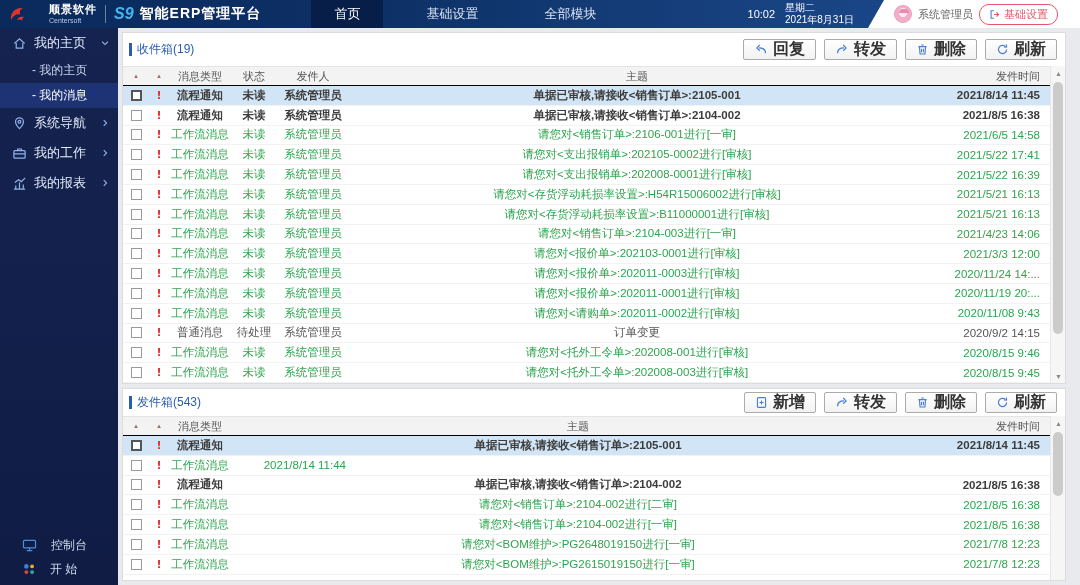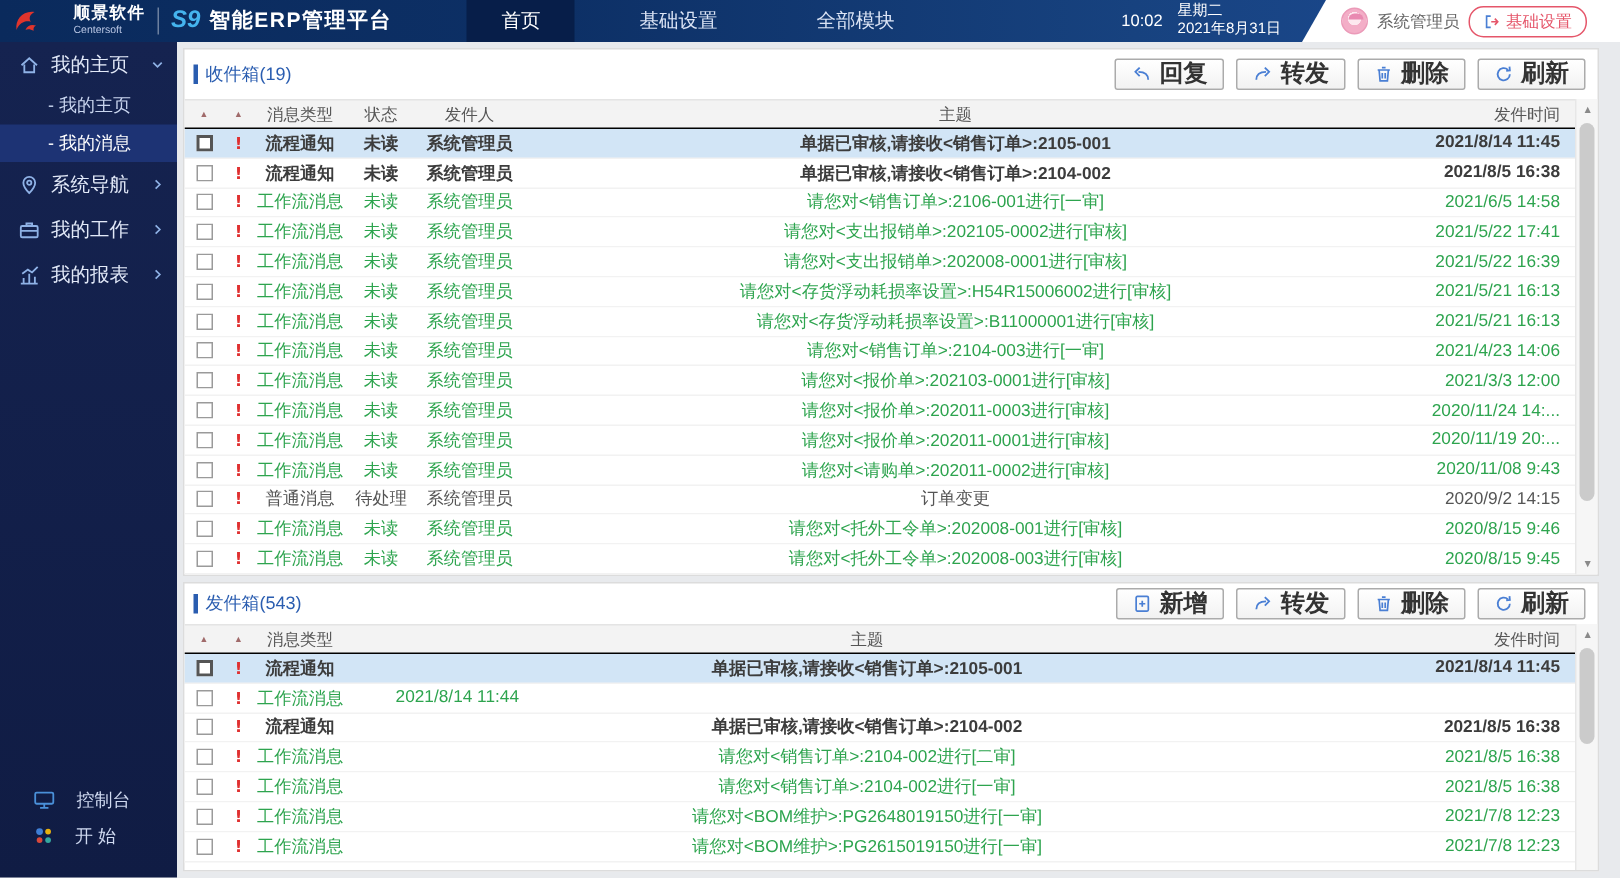--- a/index.html
+++ b/index.html
@@ -39,21 +39,21 @@
   
   .side { position:fixed; left:0; top:28px; width:118px; height:557px;
           background:linear-gradient(180deg,#152350 0%,#101c44 100%); z-index:4;
           display:flex; flex-direction:column; }
   .sitem { height:30px; display:flex; align-items:center; gap:7px; padding:0 8px 0 12px;
            color:#e2e9f8; font-size:13px; cursor:pointer;font-family:Liberation Mono, monospace; }
   .sitem .chev { margin-left:auto; display:flex; }
   .ssub { height:25px; display:flex; align-items:center; padding-left:32px;
           color:#c9d5ef; font-size:12px; cursor:pointer; }
   .ssub.active { background:#1d3374; color:#fff; }
-  .sfoot { margin-top:auto; padding-bottom:16px; }
+  .sfoot { margin-top:auto; padding-bottom:4px; }
   .sfitem { height:24px; display:flex; align-items:center; gap:14px; padding-left:22px;
             color:#cfd9f0; font-size:12px; cursor:pointer; }
 
   
   .main { position:fixed; left:118px; top:28px; width:952px; height:557px;
           padding:4px; display:flex; flex-direction:column; gap:4px; }
   .panel { background:#fff; border:1px solid #dcdcdc; position:relative; overflow:hidden; }
   .panel.inbox { height:352px; flex:none; }
   .panel.outbox { flex:1; }
   .phead { display:flex; align-items:center; justify-content:space-between; padding:0 8px 0 6px; }

